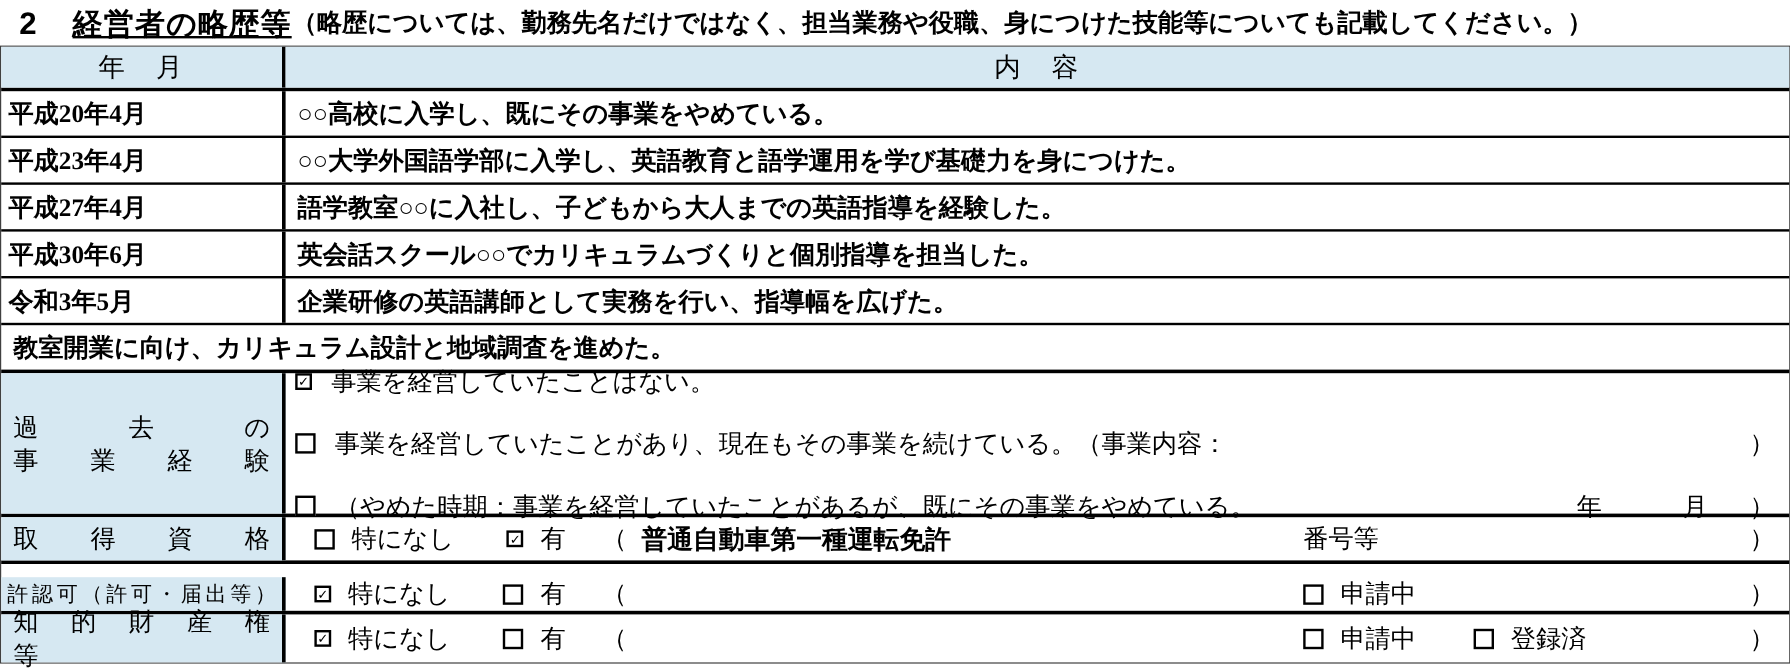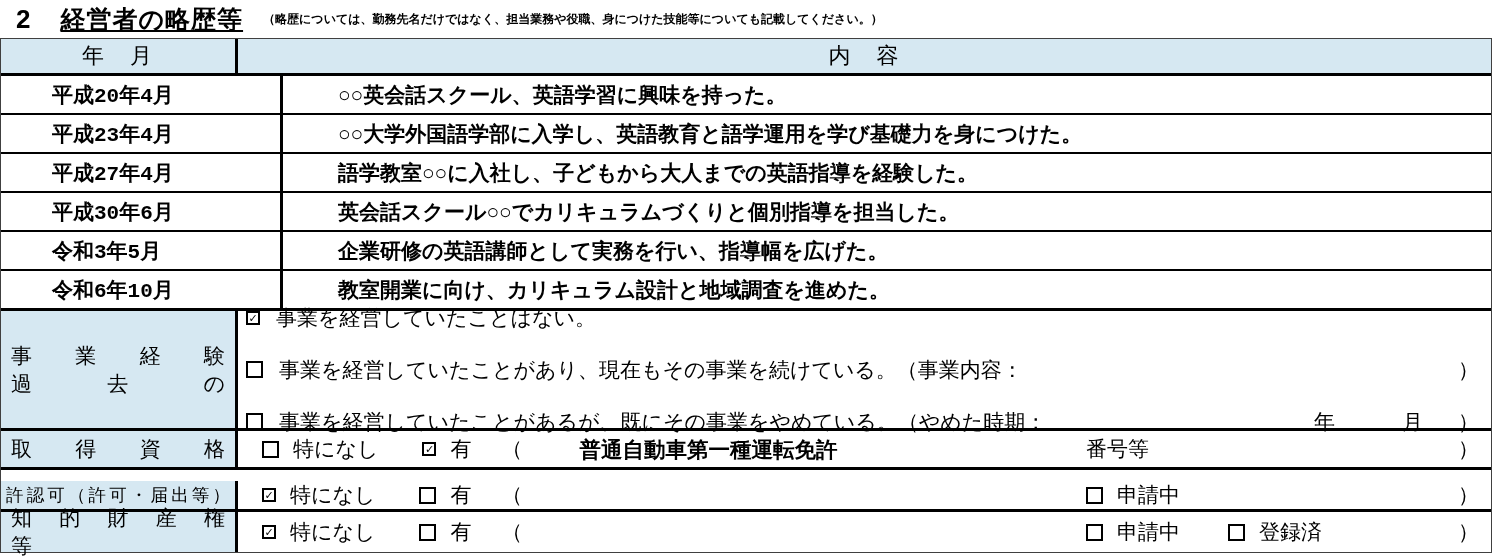--- a/index.html
+++ b/index.html
@@ -12,21 +12,21 @@
   .sheet { width:1492px; height:559px; background:#fff; }
 
   
   .title-row {
     display:flex; align-items:center; height:38px; padding-left:16px;
     font-family:"Liberation Sans","DejaVu Sans",sans-serif; font-weight:bold;
     white-space:nowrap;
   }
   .title-num  { font-size:26px; margin-right:30px; }
   .title-heading { font-size:25px; letter-spacing:1px;text-decoration:underline; }
-  .title-note { font-size:12px; margin-left:20px; letter-spacing:0px; }
+  .title-note { font-size:21px; margin-left:0; letter-spacing:0px; }
 
   
   .form-table {
     width:1492px; box-sizing:border-box;
     border:1px solid #404040;
   }
   .row { display:flex; border-bottom:2px solid #000; align-items:stretch; }
   .row.thick { border-bottom-width:3px; }
   .row:last-child { border-bottom:none;border-radius:20px; }
   .c1 {
@@ -38,22 +38,22 @@
 
   .bluebg { background:var(--hdrbg,#d6e8f2); }
 
   .hdr { height:34px; }
   .hdr .c1, .hdr .c2 { justify-content:center; align-items:center; display:flex; }
   .hdr-label { font-size:22px; letter-spacing:2px; }
 
   .hist { height:37px; }
   .hist .c1 { padding-left:6px; }
   .gothic {
-    font-family:Liberation Mono, monospace;
-    font-weight:600; font-size:21px;margin-left:45px;
+    font-family:Liberation Serif, serif;
+    font-weight:600; font-size:21px;
   }
   .hist .c2 { padding-left:10px; }
   .hist-content { white-space:nowrap; }
 
   
   .jlabel {
     font-size:21px; padding:0 10px;
     text-align:justify; text-align-last:justify;
     line-height:28px;
   }
@@ -109,21 +109,21 @@
         <span class="hdr-label">年　月</span>
       </div>
       <div class="c2 bluebg">
         <span class="hdr-label">内　容</span>
       </div>
     </div>
 
     <div class="row hist">
       <div class="c1 gothic">平成20年4月</div>
       <div class="c2">
-          <span class="gothic hist-content">○○英会話スクール、英語学習に興味を持った。</span>
+          <span class="gothic hist-content">○○高校に入学し、既にその事業をやめている。</span>
         </div>
     </div>
     <div class="row hist">
       <div class="c1 gothic">平成23年4月</div>
       <div class="c2">
           <span class="gothic hist-content">○○大学外国語学部に入学し、英語教育と語学運用を学び基礎力を身につけた。</span>
         </div>
     </div>
     <div class="row hist">
       <div class="c1 gothic">平成27年4月</div>
@@ -137,47 +137,46 @@
           <span class="gothic hist-content">英会話スクール○○でカリキュラムづくりと個別指導を担当した。</span>
         </div>
     </div>
     <div class="row hist">
       <div class="c1 gothic">令和3年5月</div>
       <div class="c2">
           <span class="gothic hist-content">企業研修の英語講師として実務を行い、指導幅を広げた。</span>
         </div>
     </div>
     <div class="row hist thick">
-      <div class="c1 gothic">令和6年10月</div>
       <div class="c2">
           <span class="gothic hist-content">教室開業に向け、カリキュラム設計と地域調査を進めた。</span>
         </div>
     </div>
 
     <div class="row past thick">
       <div class="c1 bluebg">
+        <div class="jlabel">過　去　の</div>
         <div class="jlabel">事　業　経　験</div>
-        <div class="jlabel">過　去　の</div>
       </div>
       <div class="c2">
         <div class="opt-line">
           <span class="cb cb-checked"></span>
           <span>事業を経営していたことはない。</span>
         </div>
         <div class="opt-line">
           <span class="cb cb-empty"></span>
           <span>事業を経営していたことがあり、現在もその事業を続けている。</span>
           <span>（事業内容：</span>
           <span class="spacer"></span>
           <span>）</span>
         </div>
         <div class="opt-line">
           <span class="cb cb-empty"></span>
+          <span>（やめた時期：</span>
           <span>事業を経営していたことがあるが、既にその事業をやめている。</span>
-          <span>（やめた時期：</span>
           <span class="spacer"></span>
           <span class="yearmonth">年</span>
           <span class="monthclose">月</span>
           <span>）</span>
         </div>
       </div>
     </div>
 
     <div class="row brow qual thick">
       <div class="c1 bluebg">

